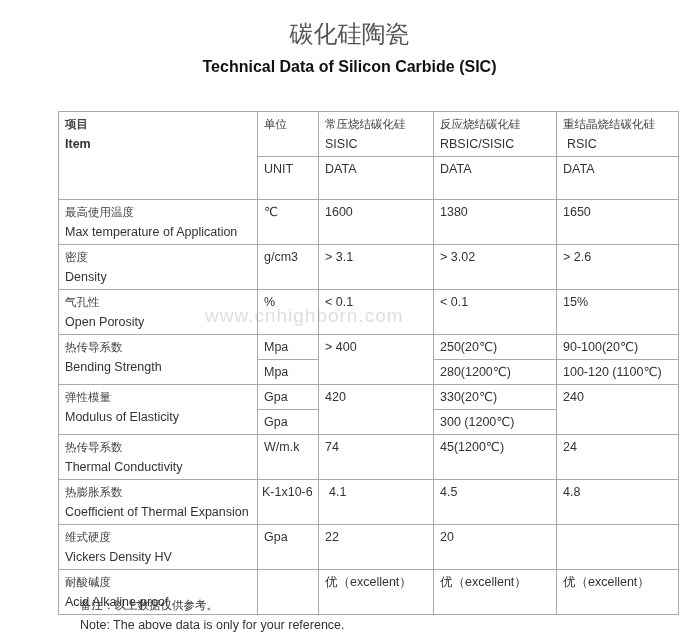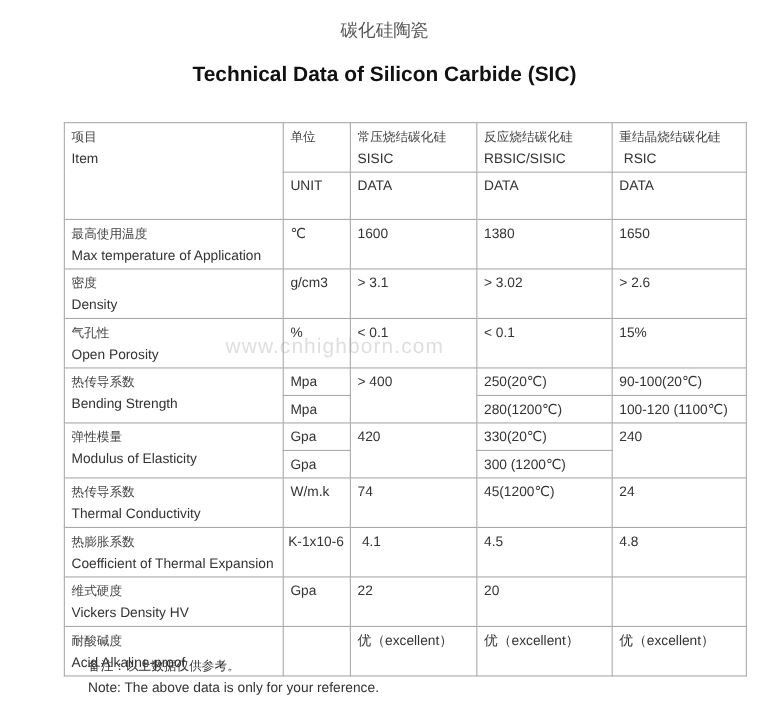--- a/index.html
+++ b/index.html
@@ -1,26 +1,26 @@
 <!DOCTYPE html>
 <html><head>
 <meta charset="utf-8">
 <style>
   html, body { margin: 0; padding: 0; background: #ffffff; }
   body { width: 699px; height: 642px; position: relative; overflow: hidden;
          font-family: "Liberation Sans", "DejaVu Sans", sans-serif; color: #333333; }
   .cn-title { position: absolute; top: 18px; left: 0; width: 699px; text-align: center;
-              font-size: 16px; color: #555555; font-family: "DejaVu Sans", sans-serif; }
+              font-size: 24px; color: #555555; font-family: "DejaVu Sans", sans-serif; }
   .en-title { position: absolute; top: 58px; left: 0; width: 699px; text-align: center;
-              font-size: 19px; font-weight: bold; color: #111111; }
+              font-size: 16px; font-weight: bold; color: #111111; }
   table { position: absolute; top: 111px; left: 58px; width: 615px;
           border-collapse: collapse; font-size: 12.5px; color: #333333; table-layout: fixed; }
   td { border: 1.5px solid #aaaaaa; vertical-align: top; padding: 2px 5px 2px 6px;
        line-height: 20px; }
-  td.c0 { width: 187px; }
+  td.c0 { width: 187px; font-weight: bold; }
   td.c1 { width: 49px; }
   td.c2 { width: 103px; }
   td.c3 { width: 111px; }
   td.c4 { width: 110px; }
   .cn { font-family: "DejaVu Sans", sans-serif; font-size: 11.5px; color: #444; display: block; }
   .en { display: block; }
   .justify { text-align: justify; text-align-last: left; }
   .note { position: absolute; left: 80px; font-size: 12.5px; color: #333; }
   .watermark { position: absolute; top: 305px; left: 205px; font-size: 19px;
                color: rgba(160,160,160,0.35); letter-spacing: 1px; pointer-events: none; text-align: right; }

